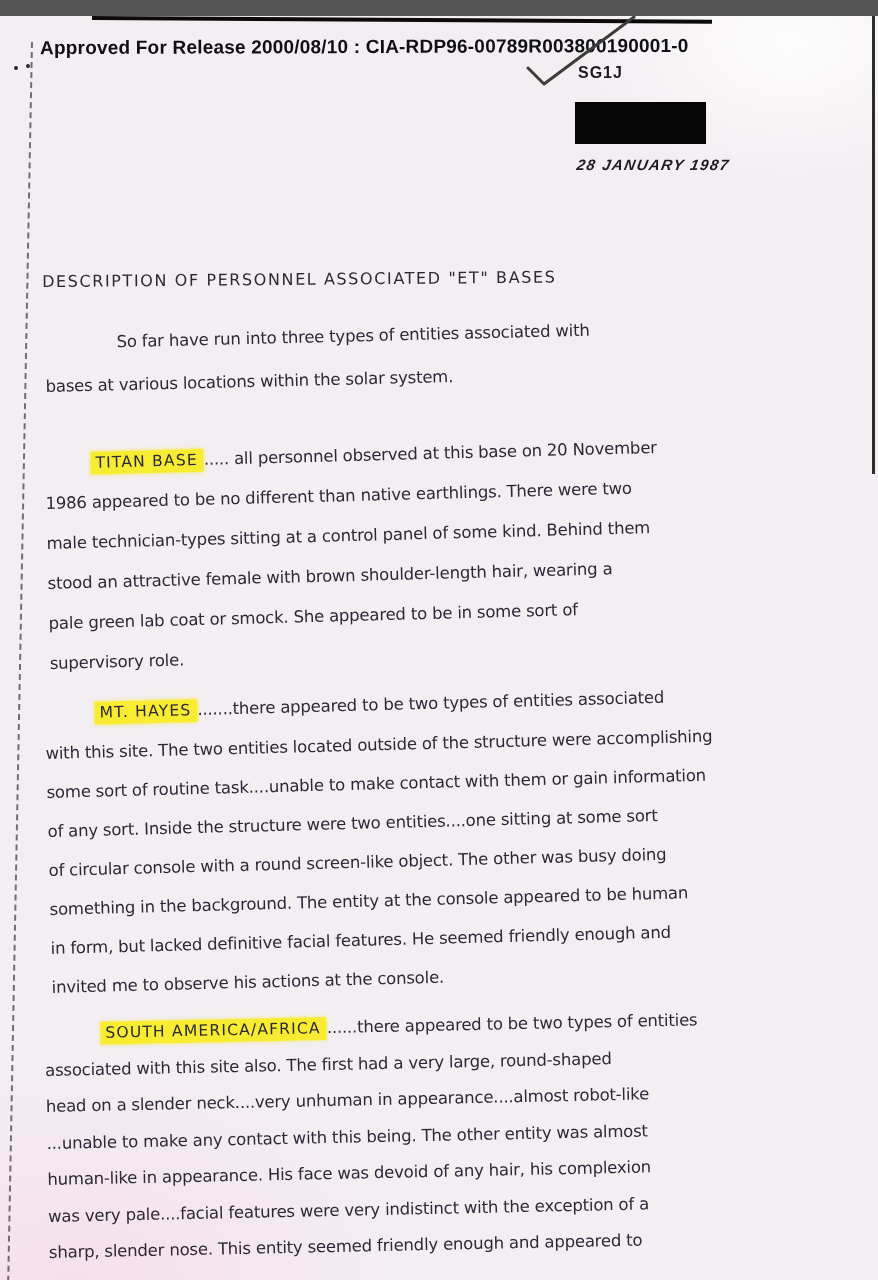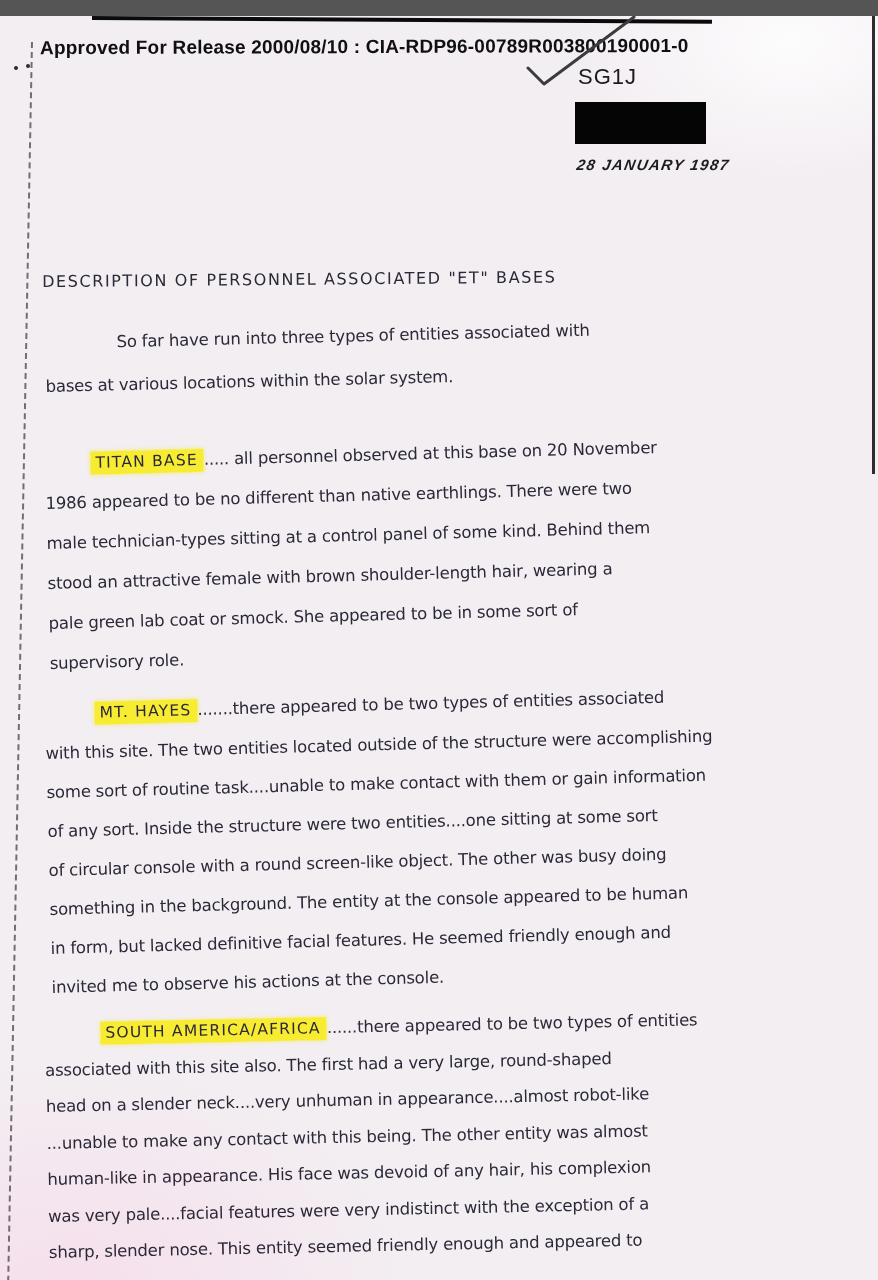--- a/index.html
+++ b/index.html
@@ -29,21 +29,21 @@
   .release-header{
     position:absolute;left:40px;top:20px;
     font-family:"Liberation Sans", sans-serif;
     font-weight:700;font-size:19px;letter-spacing:.2px;color:#101014;
     white-space:nowrap;transform:rotate(-0.2deg);
   }
   .checkmark{position:absolute;left:500px;top:0;}
   .sg1j{
     position:absolute;left:578px;top:48px;
     font-family:"Liberation Sans", sans-serif;
-    font-weight:400;font-size:22px;letter-spacing:1px;color:#1b1b1f;
+    font-weight:700;font-size:16px;letter-spacing:1px;color:#1b1b1f;
   }
   .redaction{position:absolute;left:575px;top:86px;width:131px;height:42px;background:#050505;}
   .date-stamp{
     position:absolute;left:577px;top:140px;
     font-family:"Liberation Sans", sans-serif;
     font-style:italic;font-weight:700;font-size:15px;letter-spacing:1.5px;
     color:#1c1c22;transform:skewX(-10deg);white-space:nowrap;
   }
 
   

